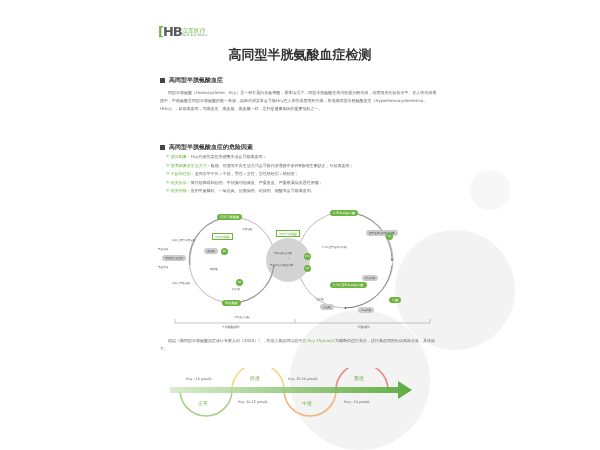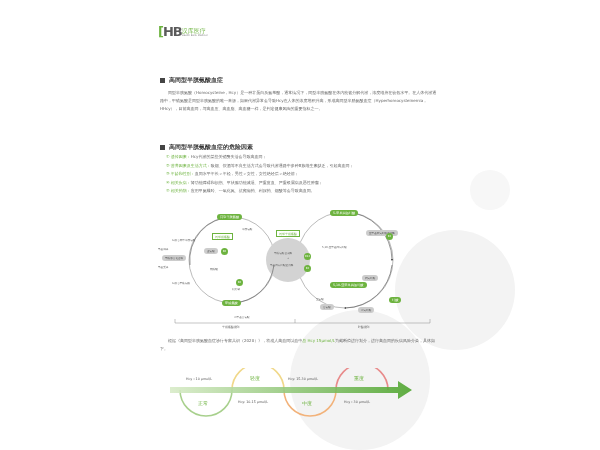--- a/index.html
+++ b/index.html
@@ -42,20 +42,21 @@
 <div class="page">
 
   <div class="logo">
     <span class="logo-mark"><span class="g">[</span><span>HB</span></span>
     <div class="logo-text">
       <span class="logo-cn">汉库医疗</span>
       <span class="logo-en">Health Bank Medical</span>
     </div>
   </div>
 
+  <div class="title">高同型半胱氨酸血症检测</div>
 
   <div class="h2" style="top:76px;">
     <span class="sq"></span>
     <span>高同型半胱氨酸血症</span>
   </div>
   <div class="para" style="top:89px;">同型半胱氨酸（Homocysteine，Hcy）是一种非蛋白质氨基酸，通常情况下，同型半胱氨酸在体内能被分解代谢，浓度维持在较低水平。在人体代谢通路中，甲硫氨酸是同型半胱氨酸的唯一来源，如果代谢异常会导致Hcy在人体的浓度堆积升高，形成高同型半胱氨酸血症（Hyperhomocysteinemia，HHcy），目前高血同，与高血压、高血脂、高血糖一样，是判定健康风险的重要指标之一。</div>
 
   <div class="h2" style="top:143px;">
     <span class="sq"></span>
     <span>高同型半胱氨酸血症的危险因素</span>

